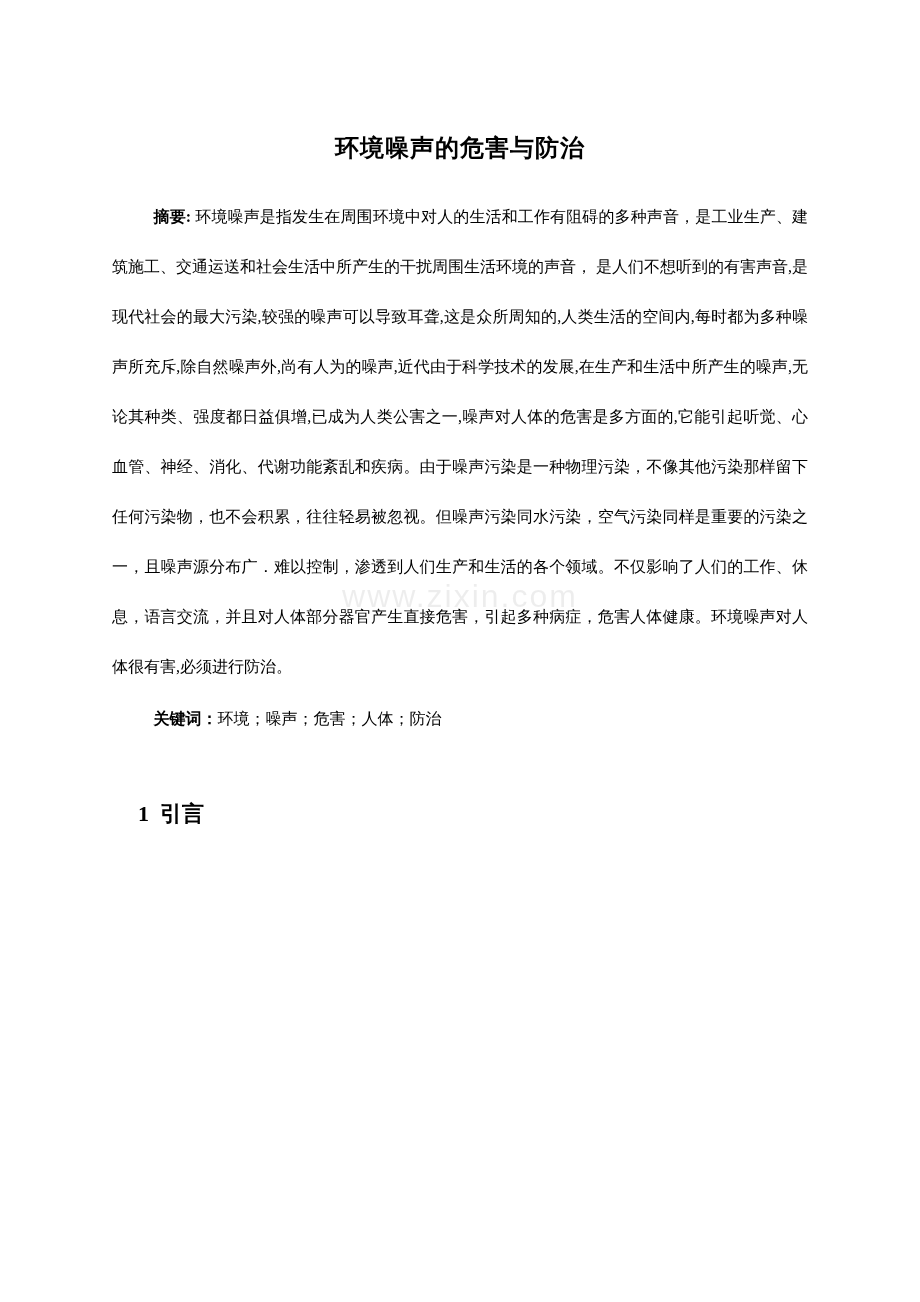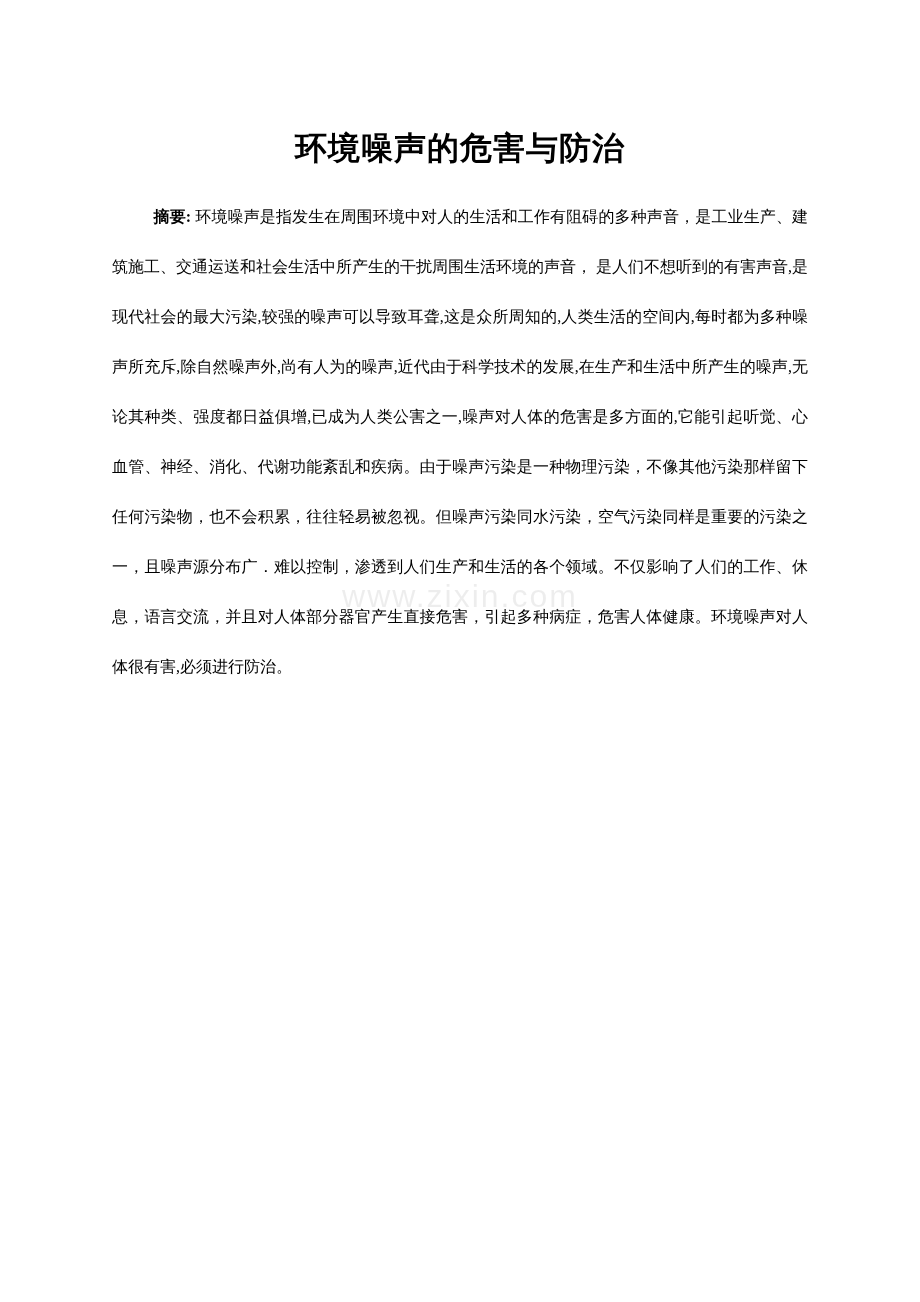--- a/index.html
+++ b/index.html
@@ -13,21 +13,21 @@
     height: 1302px;
     background: #ffffff;
     overflow: hidden;
     box-sizing: border-box;
     padding: 132px 112px 0 112px;
     font-family: "Liberation Serif", "DejaVu Serif", serif;
     color: #000000;
   }
   .doc-title {
     text-align: center;
-    font-size: 32px;
+    font-size: 24px;
     font-weight: bold;
     letter-spacing: 1px;
     margin: 0 0 28px 0;
     line-height: 32px;
   }
   .para {
     font-size: 16px;
     line-height: 50px;
     text-align: justify;
     text-justify: inter-ideograph;
@@ -69,16 +69,18 @@
 <body>
 
 <div class="page">
 
   <div class="watermark">www.zixin.com</div>
 
   <h1 class="doc-title">环境噪声的危害与防治</h1>
 
   <p class="para indent"><span class="lead-bold">摘要:</span><span> 环境噪声是指发生在周围环境中对人的生活和工作有阻碍的多种声音，是工业生产、建筑施工、交通运送和社会生活中所产生的干扰周围生活环境的声音， 是人们不想听到的有害声音,是现代社会的最大污染,较强的噪声可以导致耳聋,这是众所周知的,人类生活的空间内,每时都为多种噪声所充斥,除自然噪声外,尚有人为的噪声,近代由于科学技术的发展,在生产和生活中所产生的噪声,无论其种类、强度都日益俱增,已成为人类公害之一,噪声对人体的危害是多方面的,它能引起听觉、心血管、神经、消化、代谢功能紊乱和疾病。由于噪声污染是一种物理污染，不像其他污染那样留下任何污染物，也不会积累，往往轻易被忽视。但噪声污染同水污染，空气污染同样是重要的污染之一，且噪声源分布广．难以控制，渗透到人们生产和生活的各个领域。不仅影响了人们的工作、休息，语言交流，并且对人体部分器官产生直接危害，引起多种病症，危害人体健康。环境噪声对人体很有害,必须进行防治。</span></p>
 
+  <p class="para indent keywords"><span class="lead-bold">关键词：</span><span>环境；噪声；危害；人体；防治</span></p>
 
+  <h2 class="section-heading">1  引言</h2>
 
 
 </div>
 
 </body></html>

